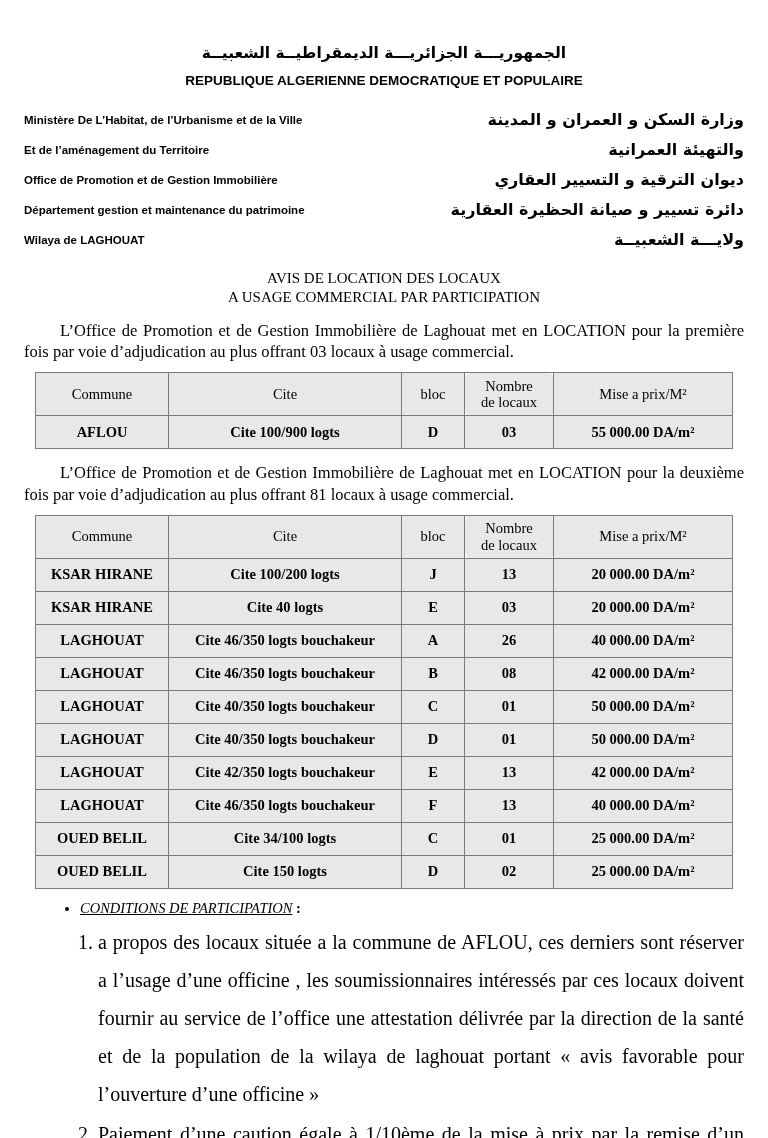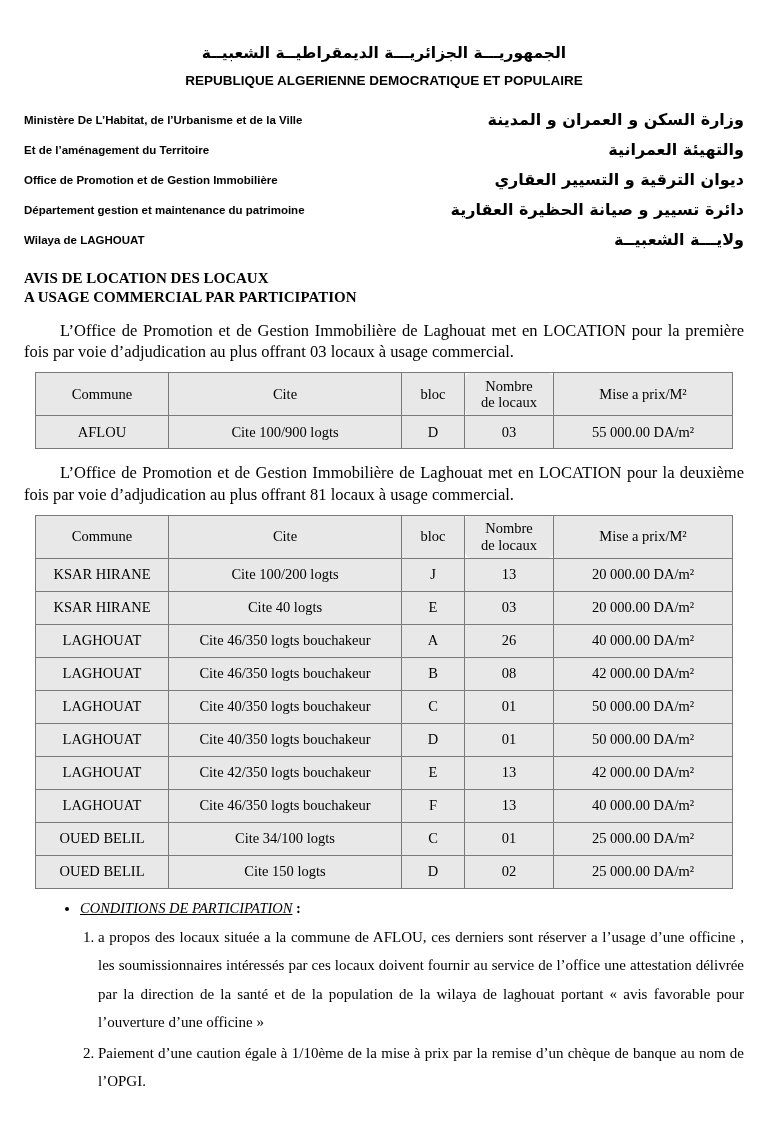--- a/index.html
+++ b/index.html
@@ -54,22 +54,23 @@
     white-space: nowrap;
   }
   .hright {
     font-family: "DejaVu Sans", sans-serif;
     font-weight: bold;
     font-size: 16px;
     direction: rtl;
     white-space: nowrap;
   }
   .avis {
+    text-align: center;
     font-family: "Liberation Serif", serif;
-    font-weight: bold;
+    font-weight: normal;
     font-size: 15px;
     margin-top: 20px;
     line-height: 1.25;
   }
   .para {
     font-size: 16.5px;
     line-height: 1.32;
     text-align: justify;
     margin: 13px 0 9px 0;
     text-indent: 36px;
@@ -88,20 +89,21 @@
     padding: 4px 2px;
     font-family: "Liberation Serif", serif;
     line-height: 1.12;
   }
   table.loc th {
     height: 34px;
     font-weight: normal;
   }
   table.loc td {
     height: 24px;
+    font-weight: bold;
   }
   .c-commune { width: 128px; }
   .c-cite    { width: 228px; }
   .c-bloc    { width: 58px; }
   .c-nombre  { width: 84px; border-radius: 6px; }
   .c-prix    { width: 174px; }
   .cond-wrap {
     margin-top: 10px;
     padding-left: 34px;
   }
@@ -120,21 +122,21 @@
     margin: 0;
     padding-left: 22px;
     list-style: disc;
   }
   ul.bullets li::marker { font-size: 14px; }
   ol.numbered {
     margin: 6px 0 0 0;
     padding-left: 40px;
   }
   ol.numbered li {
-    font-size: 15px;
+    font-size: 20px;
     line-height: 1.9;
     text-align: justify;
     margin-bottom: 2px;
   }
 </style>
 </head>
 <body>
 
 <div class="page">
 

